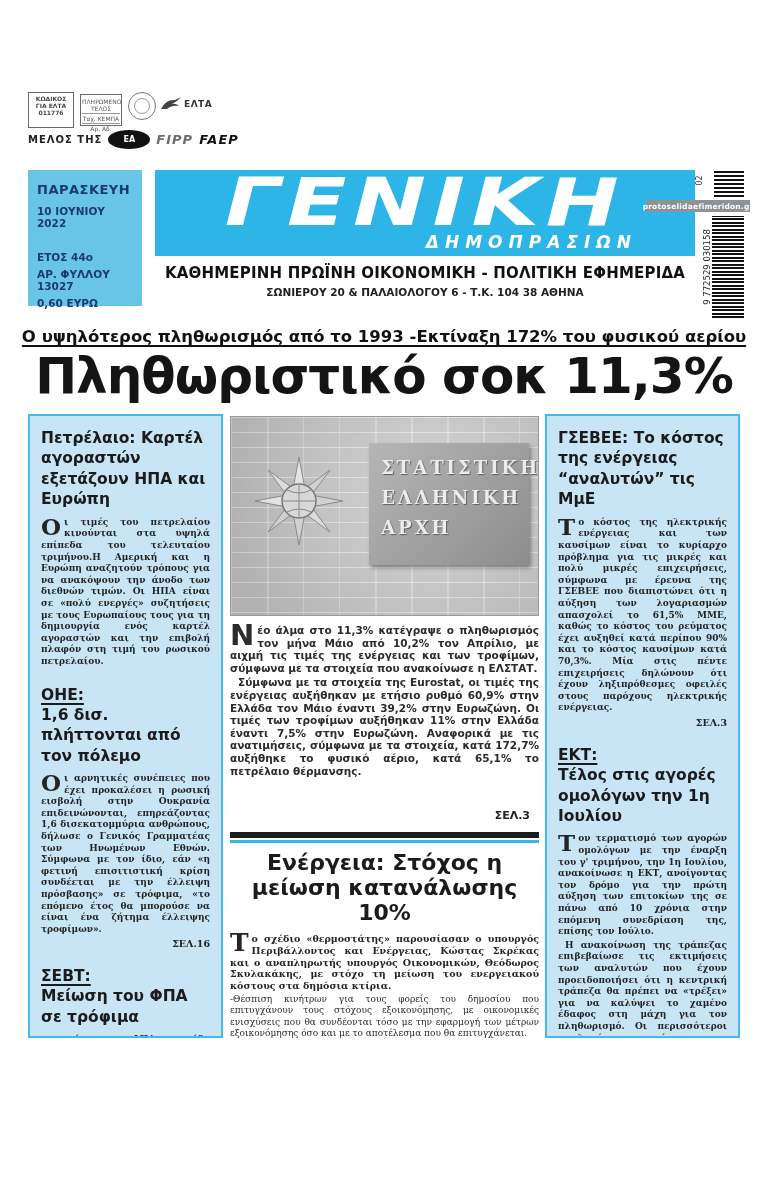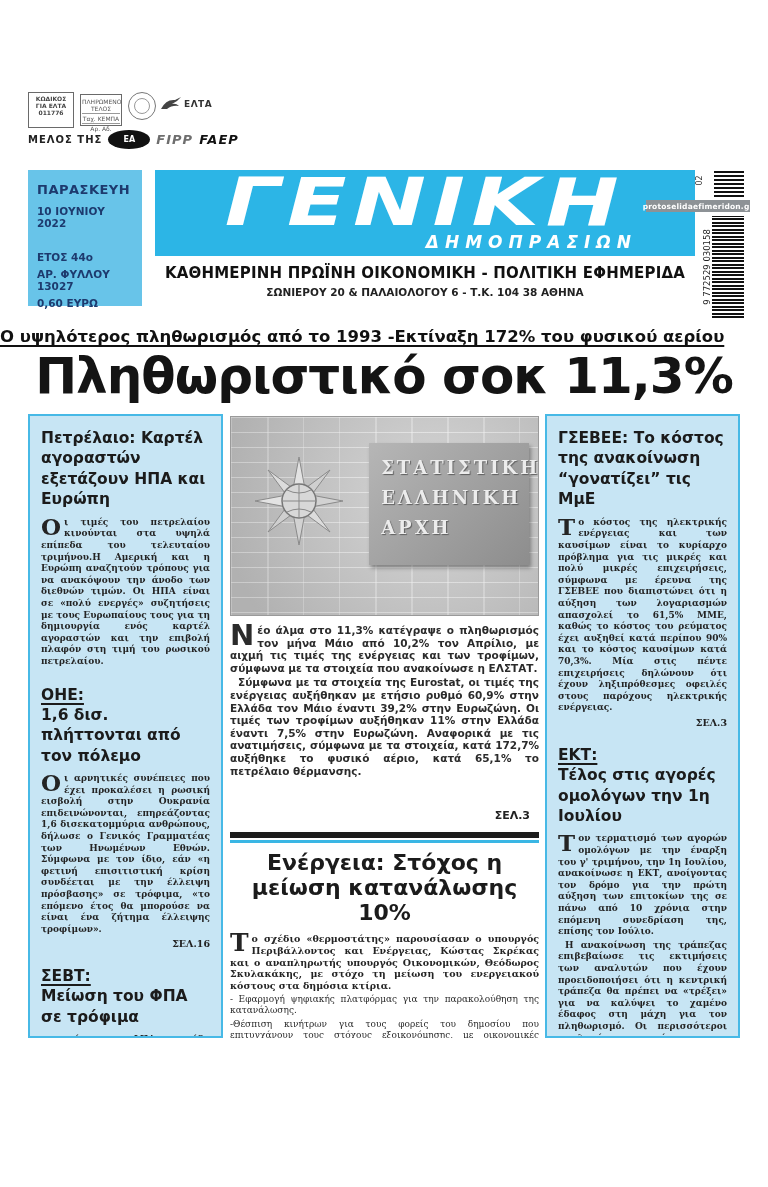--- a/index.html
+++ b/index.html
@@ -58,21 +58,21 @@
   #corner-num { position:absolute; left:694px; top:160px; font-size:8px; color:#333;
     transform:rotate(-90deg); }
   #site-label { position:absolute; left:646px; top:184px; width:104px; height:12px;
     background:#8d9296; color:#fff; font-size:7.5px; font-weight:bold;
     display:flex; align-items:center; justify-content:center; letter-spacing:.2px; }
   #ean-bars { position:absolute; left:712px; top:200px; width:32px; height:102px;
     background:repeating-linear-gradient(0deg,#111 0 1.6px,#fff 1.6px 3.4px,#111 3.4px 4.6px,#fff 4.6px 7px); }
   #ean-num { position:absolute; left:652px; top:246px; width:110px; text-align:center;
     font-size:8.5px; color:#222; transform:rotate(-90deg); }
   
-  #kicker { position:absolute; left:0; top:311px; width:768px; text-align:left; }
+  #kicker { position:absolute; left:0; top:311px; width:768px; text-align:center; }
   #kicker span { font-size:16.5px; font-weight:bold; color:#111;
     text-decoration:underline; text-decoration-thickness:1.5px; text-underline-offset:3px; }
   #headline { position:absolute; left:0; top:331px; width:768px; text-align:center;
     font-size:50px; font-weight:bold; letter-spacing:-1px; color:#141414; }
   
   .panel { position:absolute; top:398px; width:195px; height:624px;
     background:#c7e5f4; border:2px solid #47b9e6; padding:12px 11px; overflow:hidden; }
   #left-panel { left:28px; }
   #right-panel { left:545px; }
   .panel-title { font-size:15.5px; line-height:1.32; font-weight:bold; color:#1b1b1b; }
@@ -221,28 +221,27 @@
     <p><span class="dcap">Ν</span>έο άλμα στο 11,3% κατέγραψε ο πληθωρισμός τον μήνα Μάιο από 10,2% τον Απρίλιο, με αιχμή τις τιμές της ενέργειας και των τροφίμων, σύμφωνα με τα στοιχεία που ανακοίνωσε η ΕΛΣΤΑΤ.</p>
     <p>Σύμφωνα με τα στοιχεία της Eurostat, οι τιμές της ενέργειας αυξήθηκαν με ετήσιο ρυθμό 60,9% στην Ελλάδα τον Μάιο έναντι 39,2% στην Ευρωζώνη. Οι τιμές των τροφίμων αυξήθηκαν 11% στην Ελλάδα έναντι 7,5% στην Ευρωζώνη. Αναφορικά με τις ανατιμήσεις, σύμφωνα με τα στοιχεία, κατά 172,7% αυξήθηκε το φυσικό αέριο, κατά 65,1% το πετρέλαιο θέρμανσης.</p>
   </div>
   <div id="main-ref">ΣΕΛ.3</div>
 
   <div id="energy">
     <div class="rule-dark"></div>
     <div class="rule-cyan"></div>
     <div class="energy-title">Ενέργεια: Στόχος η μείωση κατανάλωσης 10%</div>
     <div class="energy-lead"><span class="dcap">Τ</span>ο σχέδιο «θερμοστάτης» παρουσίασαν ο υπουργός Περιβάλλοντος και Ενέργειας, Κώστας Σκρέκας και ο αναπληρωτής υπουργός Οικονομικών, Θεόδωρος Σκυλακάκης, με στόχο τη μείωση του ενεργειακού κόστους στα δημόσια κτίρια.</div>
-    <div class="bullet">- Εφαρμογή ψηφιακής πλατφόρμας για την παρακολούθηση της κατανάλωσης.</div>
     <div class="bullet">-Θέσπιση κινήτρων για τους φορείς του δημοσίου που επιτυγχάνουν τους στόχους εξοικονόμησης, με οικονομικές ενισχύσεις που θα συνδέονται τόσο με την εφαρμογή των μέτρων εξοικονόμησης όσο και με το αποτέλεσμα που θα επιτυγχάνεται.</div>
 
   </div>
 
   <div id="right-panel" class="panel">
     <div>
-      <div class="panel-title">ΓΣΕΒΕΕ: Το κόστος της ανακοίνωση “γονατίζει” τις ΜμΕ</div>
+      <div class="panel-title">ΓΣΕΒΕΕ: Το κόστος της ενέργειας “αναλυτών” τις ΜμΕ</div>
       <div class="serif-body"><span class="dcap">Τ</span>ο κόστος της ηλεκτρικής ενέργειας και των καυσίμων είναι το κυρίαρχο πρόβλημα για τις μικρές και πολύ μικρές επιχειρήσεις, σύμφωνα με έρευνα της ΓΣΕΒΕΕ που διαπιστώνει ότι η αύξηση των λογαριασμών απασχολεί το 61,5% ΜΜΕ, καθώς το κόστος του ρεύματος έχει αυξηθεί κατά περίπου 90% και το κόστος καυσίμων κατά 70,3%. Μία στις πέντε επιχειρήσεις δηλώνουν ότι έχουν ληξιπρόθεσμες οφειλές στους παρόχους ηλεκτρικής ενέργειας.</div>
       <div class="page-ref">ΣΕΛ.3</div>
     </div>
     <div class="art">
       <div class="org-head">ΕΚΤ:</div>
       <div class="panel-title">Τέλος στις αγορές ομολόγων την 1η Ιουλίου</div>
       <div class="serif-body"><span class="dcap">Τ</span>ον τερματισμό των αγορών ομολόγων με την έναρξη του γ' τριμήνου, την 1η Ιουλίου, ανακοίνωσε η ΕΚΤ, ανοίγοντας τον δρόμο για την πρώτη αύξηση των επιτοκίων της σε πάνω από 10 χρόνια στην επόμενη συνεδρίαση της, επίσης τον Ιούλιο.</div>
       <div class="serif-body cont">Η ανακοίνωση της τράπεζας επιβεβαίωσε τις εκτιμήσεις των αναλυτών που έχουν προειδοποιήσει ότι η κεντρική τράπεζα θα πρέπει να «τρέξει» για να καλύψει το χαμένο έδαφος στη μάχη για τον πληθωρισμό. Οι περισσότεροι αναλυτές περιμένουν να ξεκινήσει τη σύσφιξη της πολιτικής της με αυξήσεις των επιτοκίων κατά 25 μονάδες βάσης τον Ιούλιο και τον Σεπτέμβριο.</div>
     </div>
   </div>

